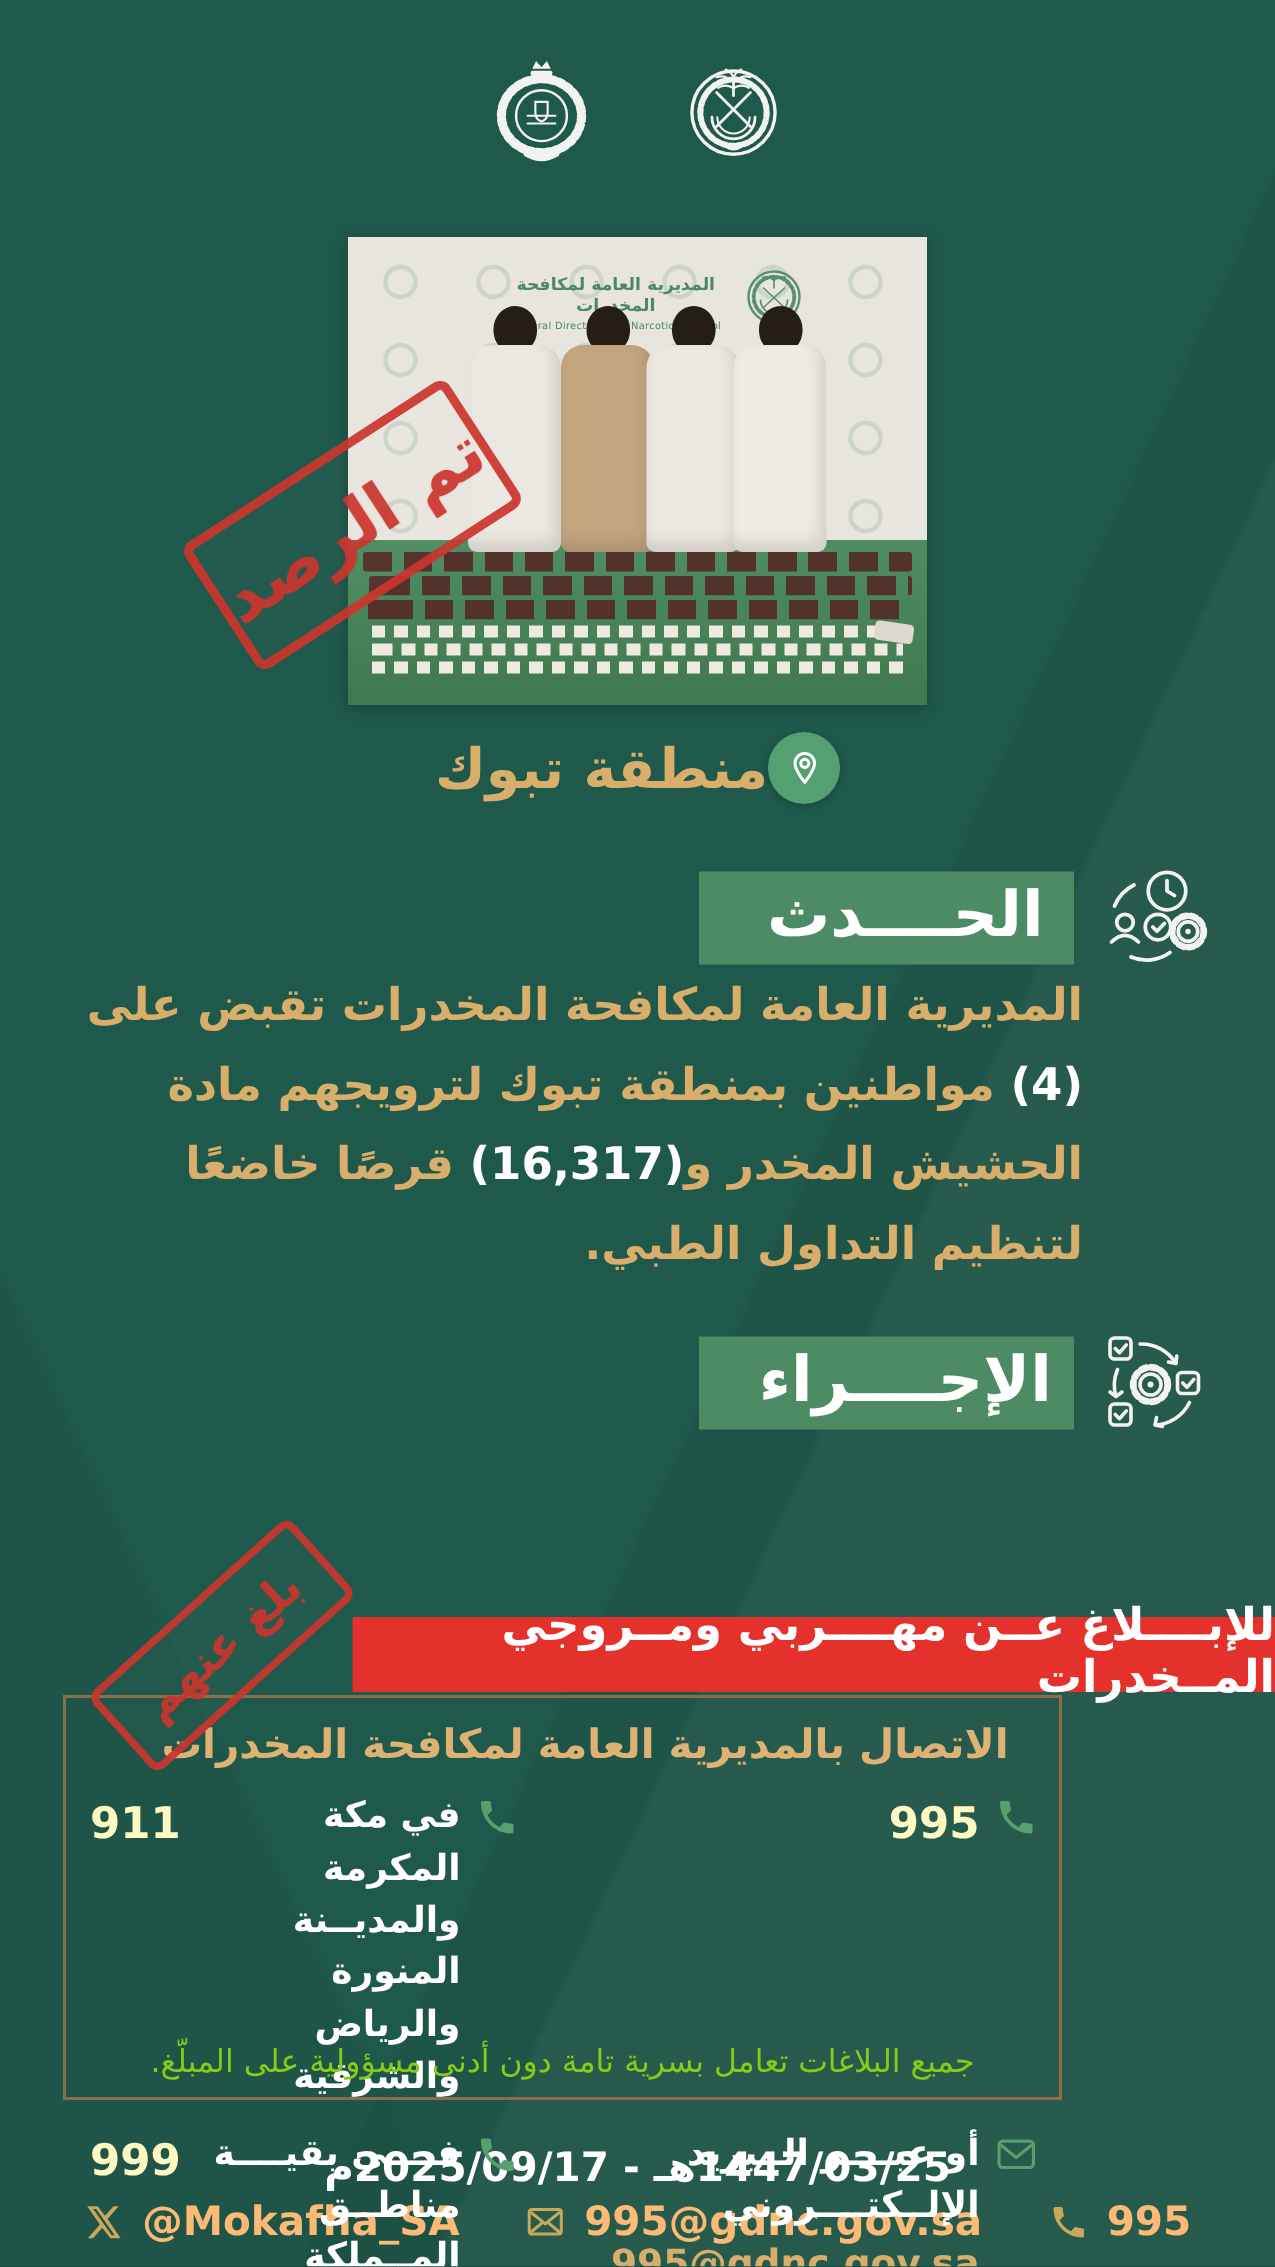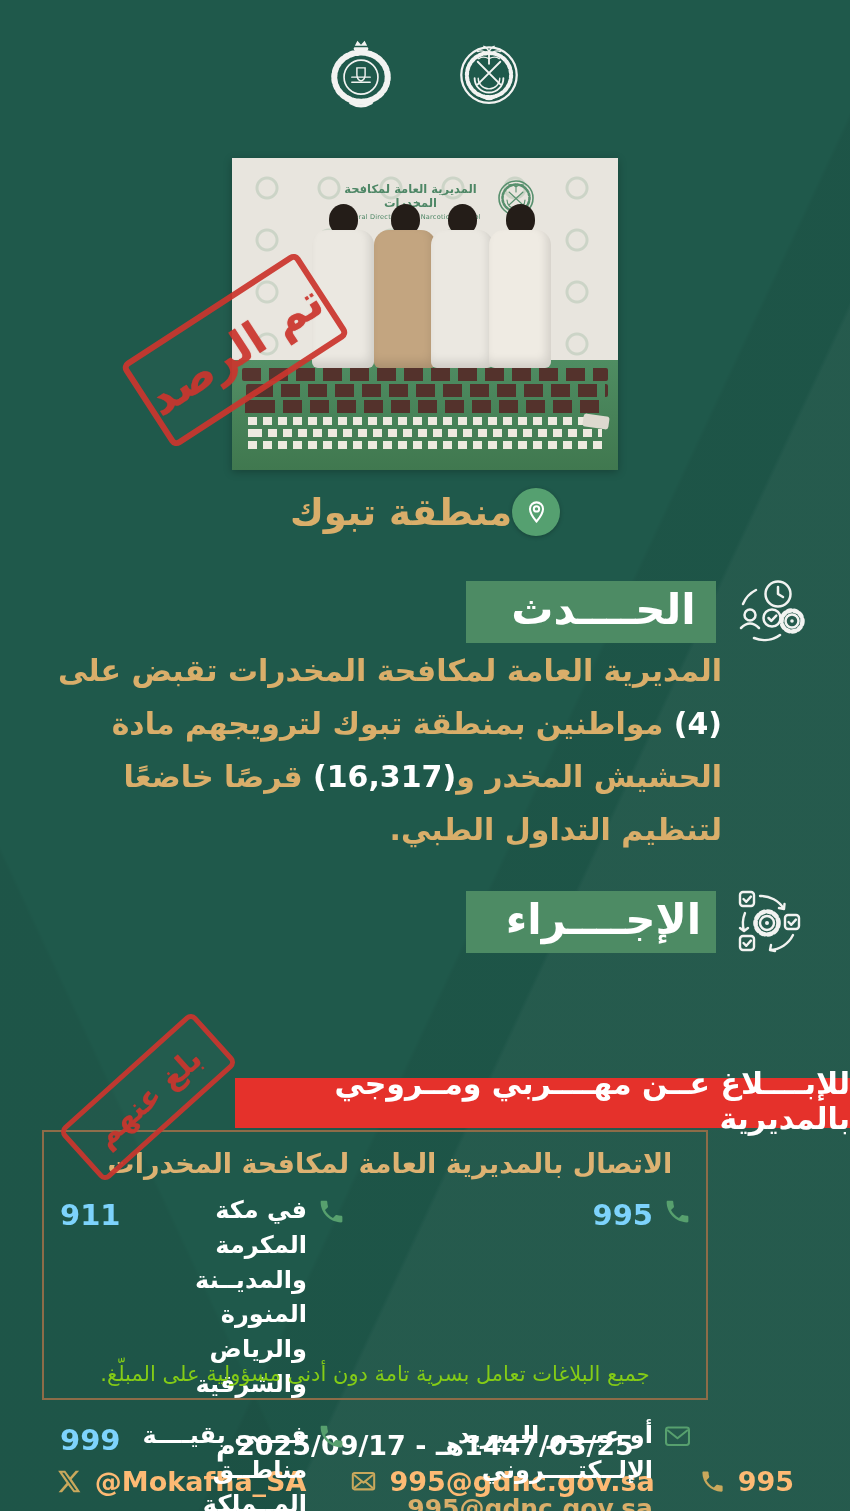--- a/index.html
+++ b/index.html
@@ -51,21 +51,21 @@
   .body-text .num{color:#ffffff;}
   
   .banner{position:absolute;top:1078px;left:235px;right:0;height:50px;background:#e5312b;color:#fff;font-size:30px;font-weight:700;display:flex;align-items:center;justify-content:center;padding-bottom:4px;box-sizing:border-box;z-index:4;}
   .contact-box{position:absolute;top:1130px;left:42px;width:666px;height:270px;border:2px solid #8d6c48;box-sizing:border-box;z-index:5;}
   .contact-title{padding-top:16px;text-align:center;color:#ddb272;font-size:27px;font-weight:700;padding-left:30px;}
   .contact-grid{display:grid;grid-template-columns:338px auto;gap:16px 8px;padding:14px 14px 0 12px;}
   .c-item{display:flex;align-items:flex-start;gap:10px;color:#ffffff;font-weight:700;font-size:24px;line-height:1.45;}
   .c-item .ic{flex:none;margin-top:4px;}
   .c-item .ic svg{width:29px;height:29px;display:block;}
   .c-label{white-space:pre-line;}
-  .c-num{color:#7dd3fc;font-size:29px;margin-inline-start:auto;padding-inline-start:4px;margin-top:1px;}
+  .c-num{color:#fef9c3;font-size:29px;margin-inline-start:auto;padding-inline-start:4px;margin-top:1px;}
   .c-col{display:flex;flex-direction:column;}
   .c-email{color:#d9ae6a;font-size:25px;direction:ltr;text-align:right;margin-top:4px;}
   .contact-note{position:absolute;bottom:12px;left:0;right:0;text-align:center;color:#84cc16;font-size:21px;font-weight:500;}
   
   .date-line{position:absolute;top:1430px;left:0;right:0;text-align:center;color:#ffffff;font-size:27px;font-weight:600;direction:rtl;}
   .social{position:absolute;top:1466px;left:0;right:0;display:flex;justify-content:center;gap:44px;direction:ltr;}
   .social-item{display:flex;align-items:center;gap:12px;color:#fdba74;font-size:27px;font-weight:700;}
   .social-item svg{width:27px;height:27px;display:block;}
   .ltr{direction:ltr;unicode-bidi:isolate;}
 </style>
@@ -199,21 +199,21 @@
         <path d="M63 51 a27 27 0 0 1 -23 15 M40 66 l5 1 M40 66 l1 -5"></path>
         <path d="M15 29 a27 27 0 0 0 -1 18 M14 47 l-4 -3 M14 47 l4 -3"></path>
       </svg>
     </span>
     <div class="sec-box">
       <span>الإجــــراء</span>
     </div>
   </div>
 
   <div class="banner">
-    <span>للإبــــلاغ عــن مهــــربي ومــروجي بالمديرية</span>
+    <span>للإبــــلاغ عــن مهــــربي ومــروجي المــخدرات</span>
   </div>
 
   <div class="stamp stamp-report">
     <span>بلغ عنهم</span>
   </div>
 
   <div class="contact-box">
     <div class="contact-title">الاتصال بالمديرية العامة لمكافحة المخدرات</div>
     <div class="contact-grid">
 

